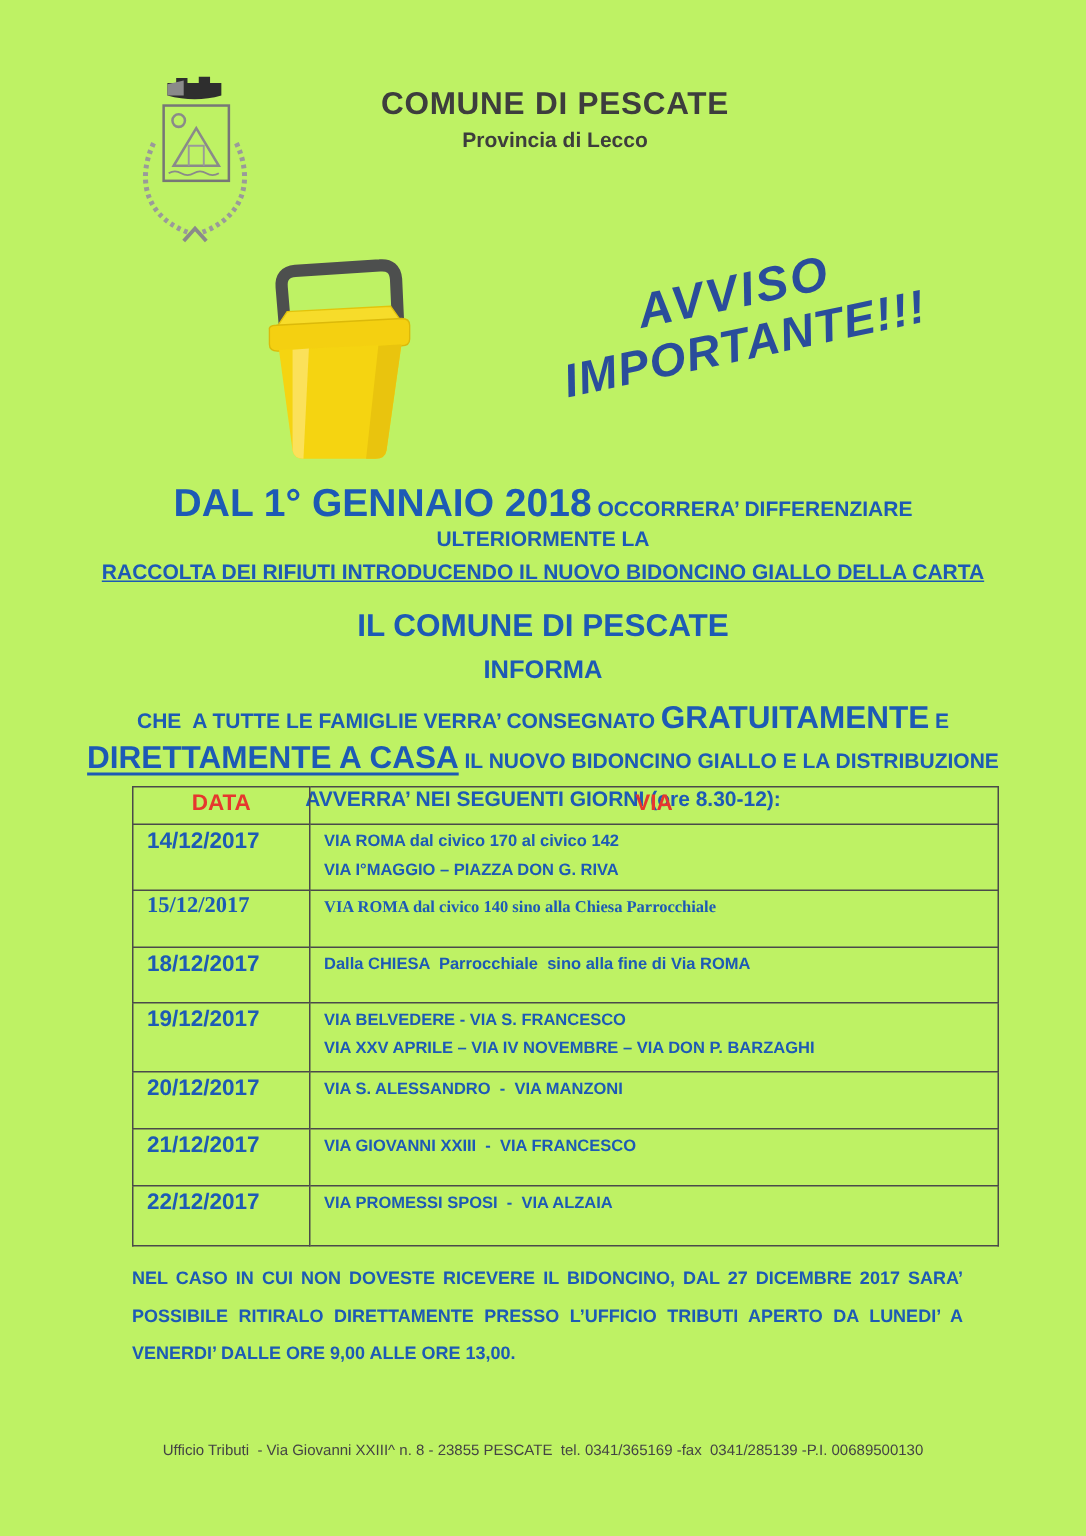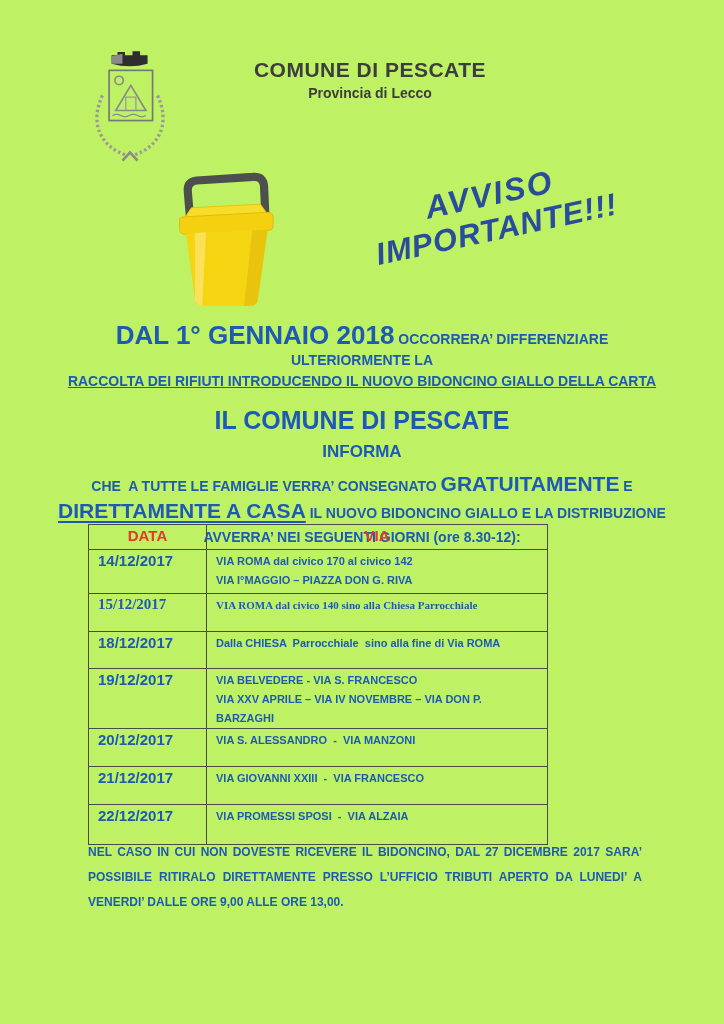--- a/index.html
+++ b/index.html
@@ -29,31 +29,31 @@
   }
   .stamp-line1{font-size:32px;letter-spacing:2px;}
   .stamp-line2{font-size:31px;letter-spacing:1px;}
   
   .intro{position:absolute;left:58px;top:320px;width:608px;text-align:center;color:#1d5ab5;font-weight:bold;}
   .nowrap{white-space:nowrap;}
   .t-sm{font-size:14px;white-space:pre-wrap;}
   .t-big{font-size:26px;}
   .t-med{font-size:21px;}
   .intro-line2{font-size:14px;margin-top:4px;text-decoration:underline;}
-  .announce-title{font-size:25px;margin-top:17px;}
+  .announce-title{font-size:21px;margin-top:17px;}
   .announce-sub{font-size:17px;margin-top:7px;}
   .line3{margin-top:10px;}
   .line4{margin-top:3px;}
   .line5{font-size:14px;margin-top:6px;}
   .underline{text-decoration:underline;text-decoration-thickness:2px;text-underline-offset:3px;}
   
   table.schedule{
     position:absolute;left:88px;top:524px;
     border-collapse:collapse;
-    width:460px;
+    width:578px;
     table-layout:fixed;
   }
   table.schedule td, table.schedule th{
     border:1px solid #4a4a4a;
     vertical-align:top;
     padding:2px 6px 0 9px;
     font-weight:bold;
   }
   table.schedule th{
     color:#e6372e;
@@ -200,14 +200,15 @@
       <td class="date-cell">22/12/2017</td>
       <td class="via-cell">
         <div class="via-line">VIA PROMESSI SPOSI  -  VIA ALZAIA</div>
       </td>
     </tr>
   </tbody>
     </table>
 
   <div class="notice">NEL CASO IN CUI NON DOVESTE RICEVERE IL BIDONCINO, DAL 27 DICEMBRE 2017 SARA’ POSSIBILE RITIRALO DIRETTAMENTE PRESSO L’UFFICIO TRIBUTI APERTO DA LUNEDI’ A VENERDI’ DALLE ORE 9,00 ALLE ORE 13,00.</div>
 
+  <div class="footer">Ufficio Tributi  - Via Giovanni XXIII^ n. 8 - 23855 PESCATE  tel. 0341/365169 -fax  0341/285139 -P.I. 00689500130</div>
 
 </div>
 
 </body></html>

